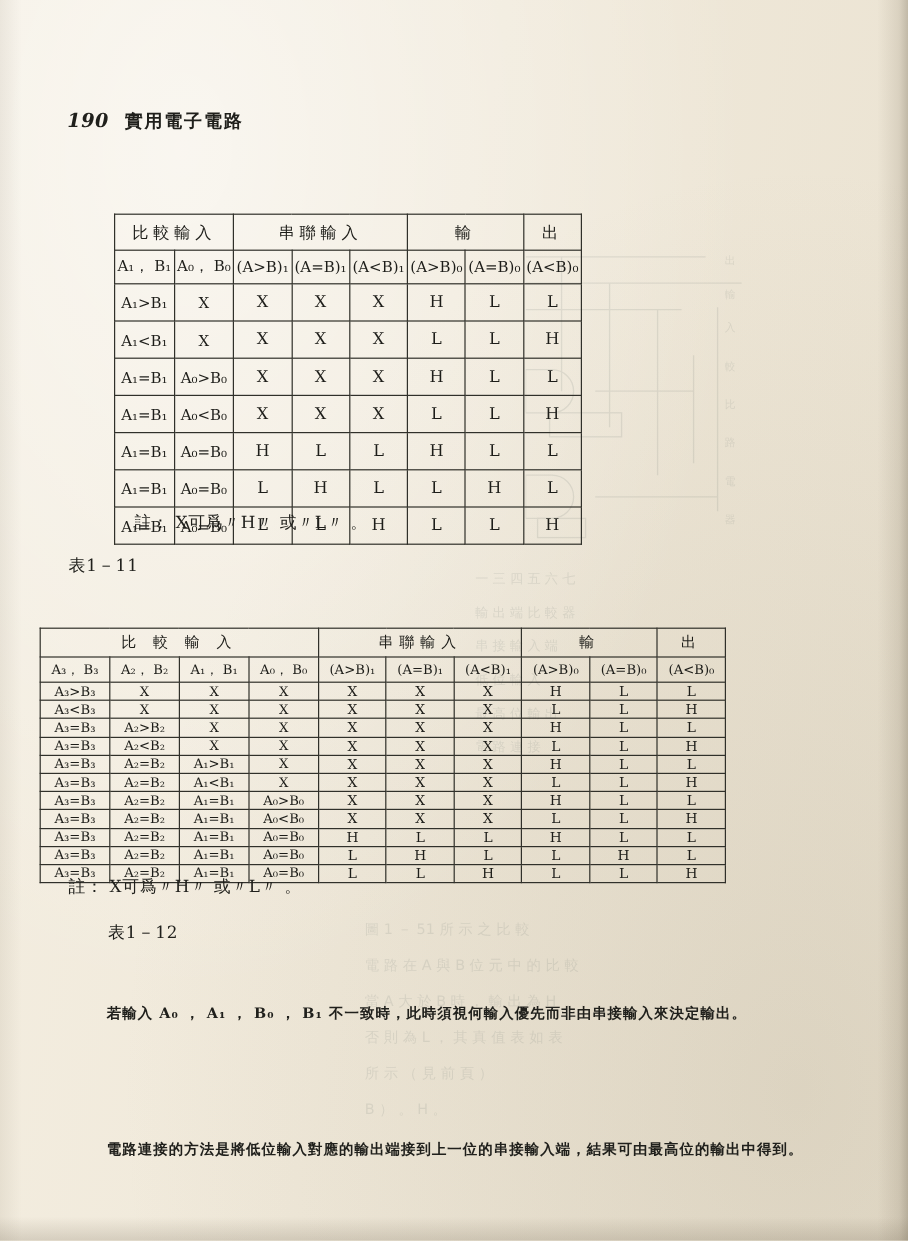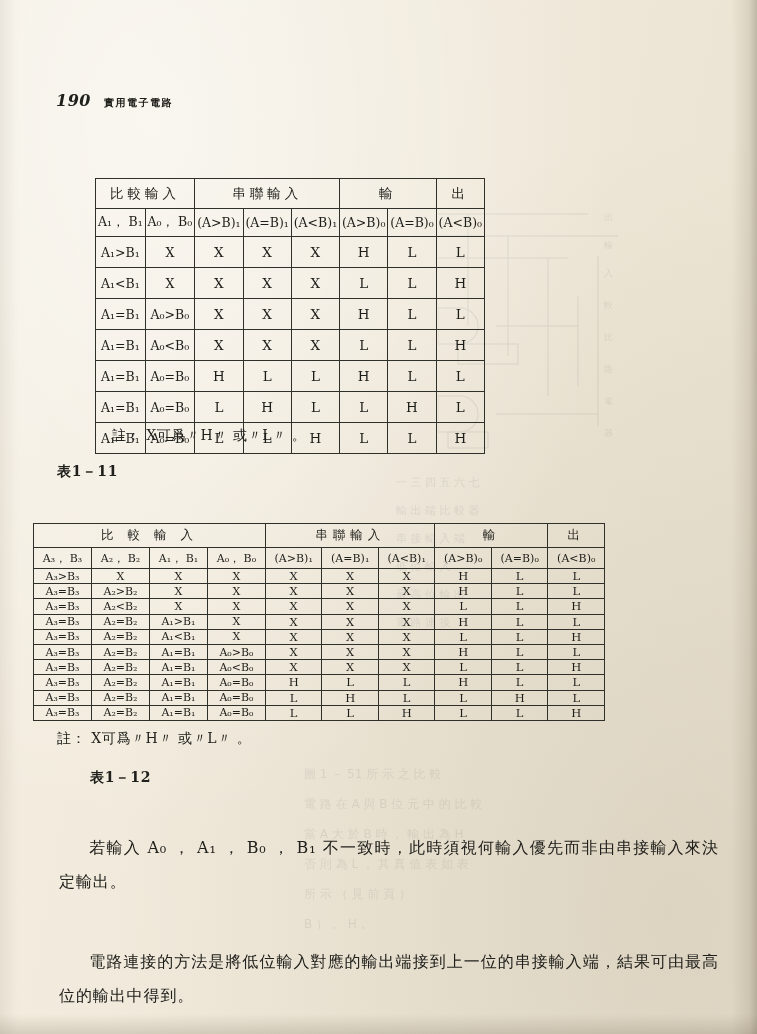--- a/index.html
+++ b/index.html
@@ -56,21 +56,21 @@
     position:absolute;left:56px;top:91px;
     font-size:15px;letter-spacing:.5px;
     white-space:nowrap;
   }
   #page-header .pgnum{
     font-family:"DejaVu Serif","Liberation Serif",serif;
     font-weight:bold;font-style:italic;font-size:16px;
     margin-right:13px;
   }
   #page-header .htitle{
-    font-weight:bold;font-size:10px;letter-spacing:1.5px;
+    font-weight:bold;font-size:15px;letter-spacing:1.5px;
   }
 
   
   table.truth{
     border-collapse:collapse;
     position:absolute;
     background:transparent;
     color:#1d1d19;
   }
   table.truth td,table.truth th{
@@ -100,34 +100,35 @@
   #table-1-12 .grp{height:21px;font-size:12.5px;letter-spacing:5px;}
   #table-1-12 .sub-head td{height:18px;font-size:11px;}
   #table-1-12 tbody td{height:14.2px;font-size:11.5px;padding:0;}
   #table-1-12 .cmp{font-size:11px;white-space:nowrap;margin-top:36px;}
 
   
   .note{
     position:absolute;font-size:14px;letter-spacing:.6px;white-space:nowrap;
   }
   .caption{
-    position:absolute;font-size:14px;letter-spacing:.8px;white-space:nowrap;font-weight:bold;
+    position:absolute;font-size:14px;letter-spacing:.8px;white-space:nowrap;
   }
   #note-1{left:112px;top:427px;}
   #caption-1{left:57px;top:463px;}
   #note-2{left:57px;top:730px;}
   #caption-2{left:90px;top:769px;}
 
   .para{
     position:absolute;
-    font-size:16px;
+    font-size:12px;
     line-height:34px;
     letter-spacing:.9px;
     width:660px;
     text-align:justify;
+    font-weight:bold;
   }
   #para-1{left:59px;top:815px;}
   #para-2{left:59px;top:929px;}
   .para .ind{display:inline-block;width:30px;}
 </style>
 </head>
 <body>
 
 <div class="paper-grain"></div>
 
@@ -312,20 +313,32 @@
           <td class="cmp">X</td>
           <td class="cmp">X</td>
           <td>X</td>
           <td>X</td>
           <td>X</td>
           <td>H</td>
           <td>L</td>
           <td>L</td>
         </tr>
         <tr>
+          <td class="cmp">A₃&lt;B₃</td>
+          <td class="cmp">X</td>
+          <td class="cmp">X</td>
+          <td class="cmp">X</td>
+          <td>X</td>
+          <td>X</td>
+          <td>X</td>
+          <td>L</td>
+          <td>L</td>
+          <td>H</td>
+        </tr>
+        <tr>
           <td class="cmp">A₃=B₃</td>
           <td class="cmp">A₂&gt;B₂</td>
           <td class="cmp">X</td>
           <td class="cmp">X</td>
           <td>X</td>
           <td>X</td>
           <td>X</td>
           <td>H</td>
           <td>L</td>
           <td>L</td>

